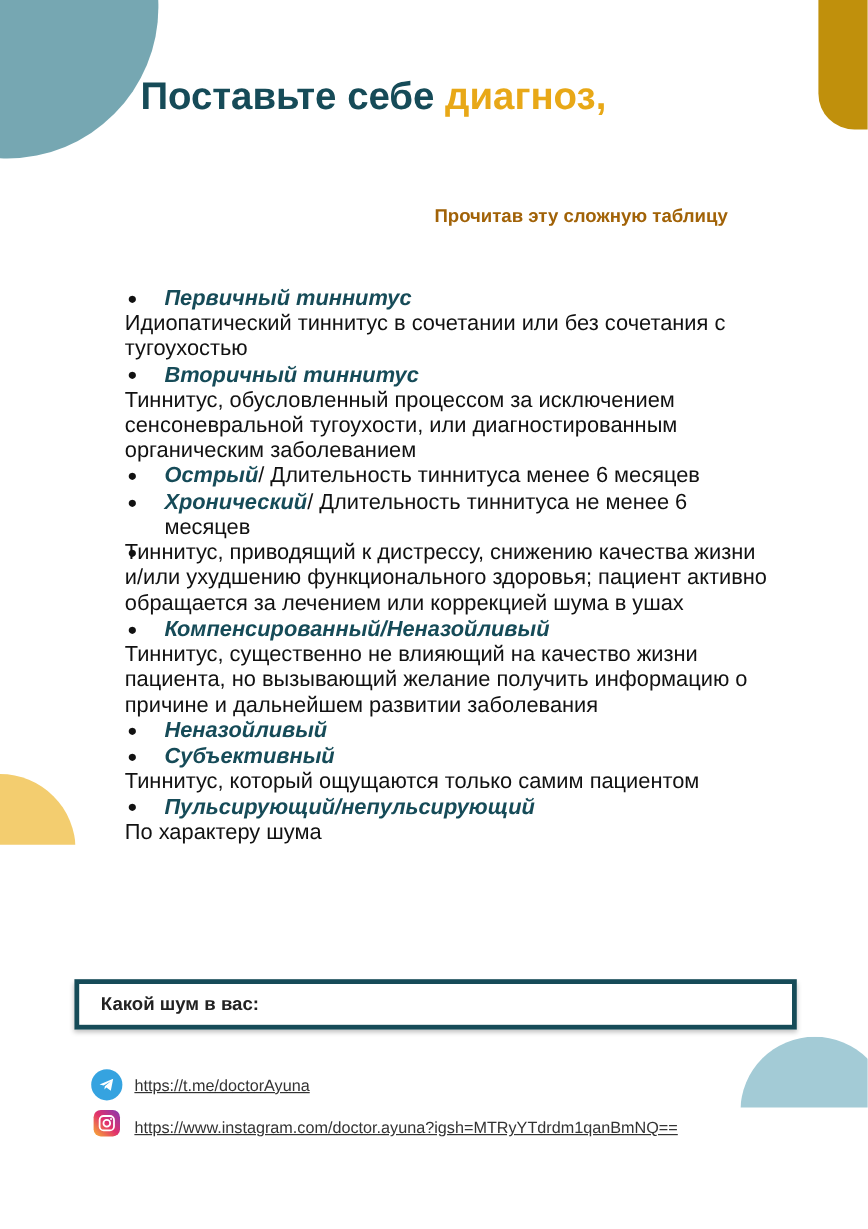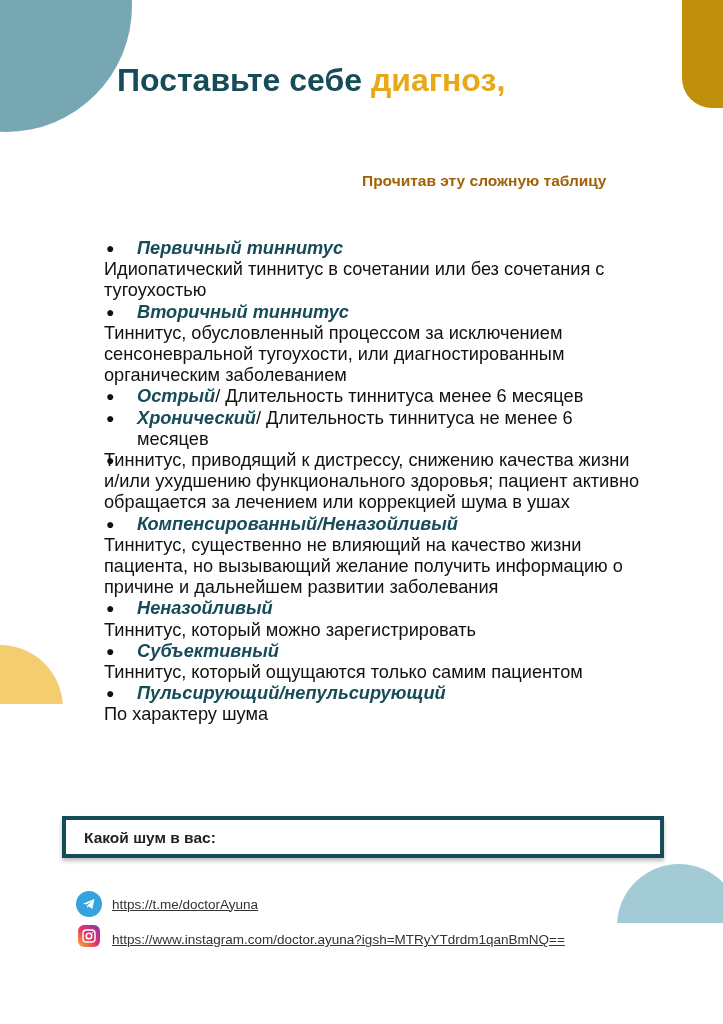--- a/index.html
+++ b/index.html
@@ -103,21 +103,20 @@
   <div class="item">
     <div class="head"><span class="bullet">●</span></div>
     <div class="desc">Тиннитус, приводящий к дистрессу, снижению качества жизни и/или ухудшению функционального здоровья; пациент активно обращается за лечением или коррекцией шума в ушах</div>
   </div>
   <div class="item">
     <div class="head"><span class="bullet">●</span><span class="term">Компенсированный/Неназойливый</span></div>
     <div class="desc">Тиннитус, существенно не влияющий на качество жизни пациента, но вызывающий желание получить информацию о причине и дальнейшем развитии заболевания</div>
   </div>
   <div class="item">
     <div class="head"><span class="bullet">●</span><span class="term">Неназойливый</span></div>
-    <div class="desc">Тиннитус, который можно зарегистрировать</div>
   </div>
   <div class="item">
     <div class="head"><span class="bullet">●</span><span class="term">Субъективный</span></div>
     <div class="desc">Тиннитус, который ощущаются только самим пациентом</div>
   </div>
   <div class="item">
     <div class="head"><span class="bullet">●</span><span class="term">Пульсирующий/непульсирующий</span></div>
     <div class="desc">По характеру шума</div>
   </div>
 </div>

